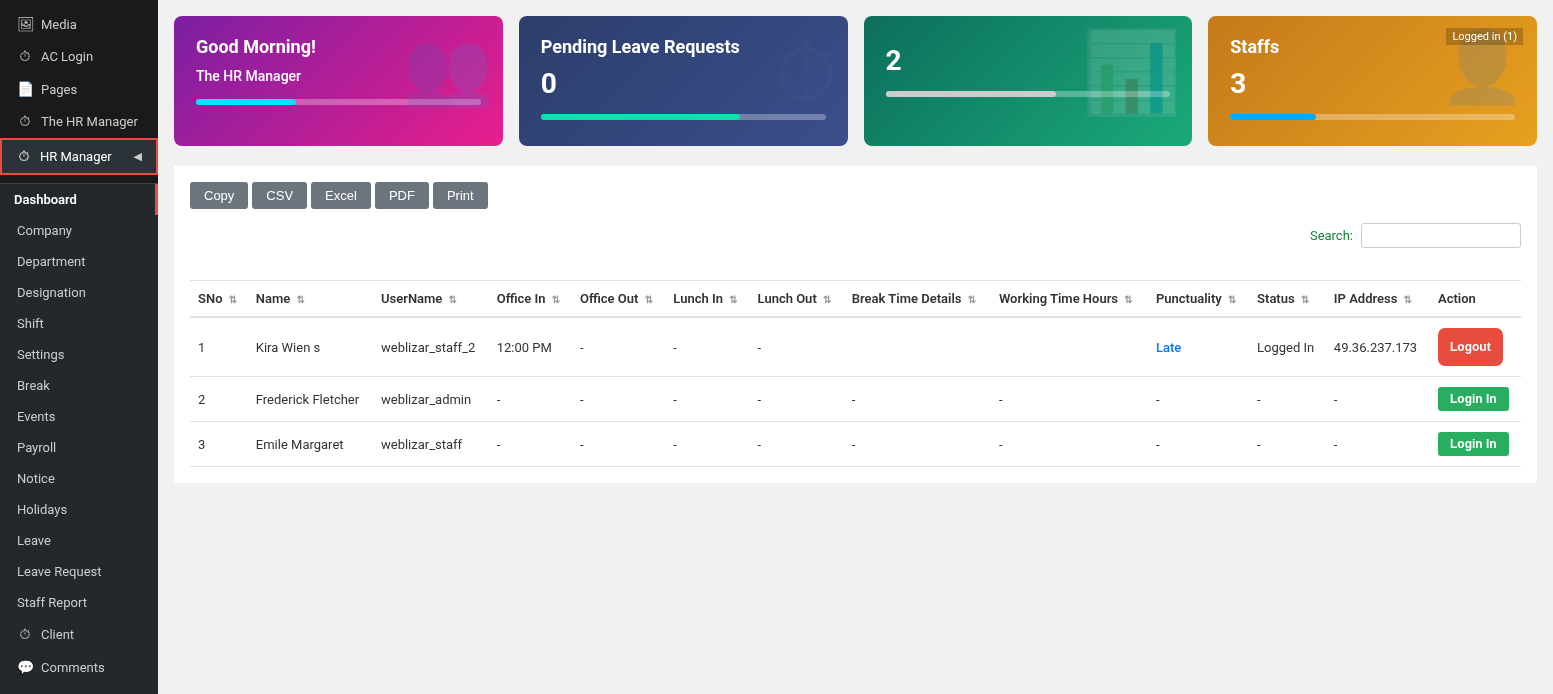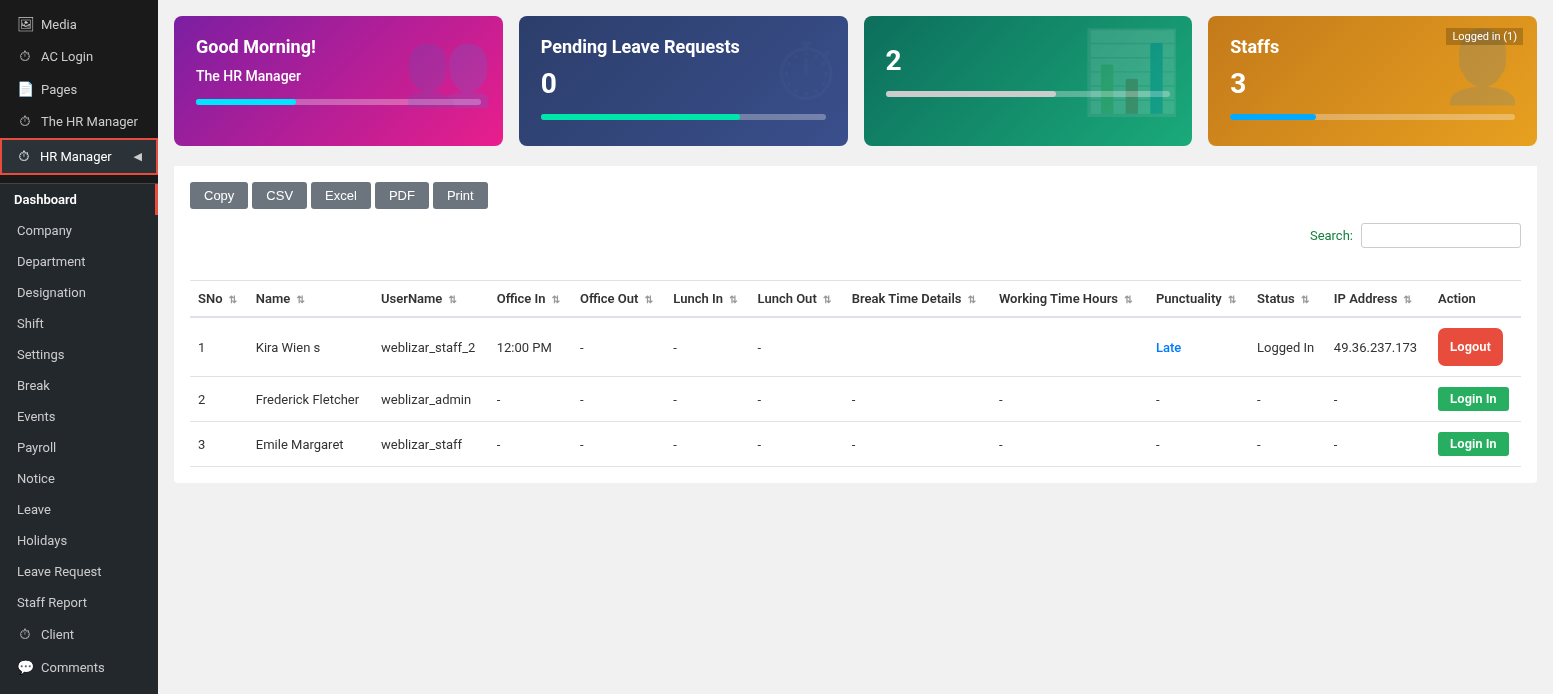--- a/index.html
+++ b/index.html
@@ -240,24 +240,24 @@
   <div class="sidebar-item">
     <span>Events</span>
   </div>
   <div class="sidebar-item">
     <span>Payroll</span>
   </div>
   <div class="sidebar-item">
     <span>Notice</span>
   </div>
   <div class="sidebar-item">
+    <span>Holidays</span>
+  </div>
+  <div class="sidebar-item">
     <span>Leave</span>
-  </div>
-  <div class="sidebar-item">
-    <span>Holidays</span>
   </div>
   <div class="sidebar-item">
     <span>Leave Request</span>
   </div>
   <div class="sidebar-item">
     <span>Staff Report</span>
   </div>
   <div class="sidebar-item">
     <span class="sidebar-icon">⏱</span>
     <span>Client</span>

